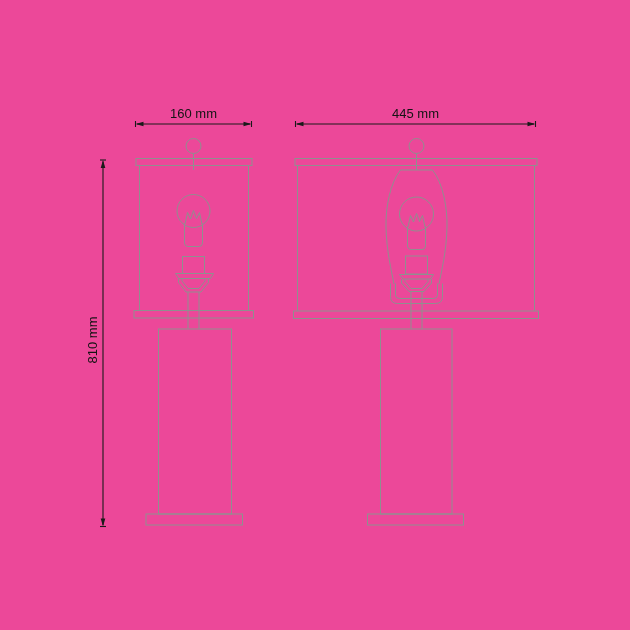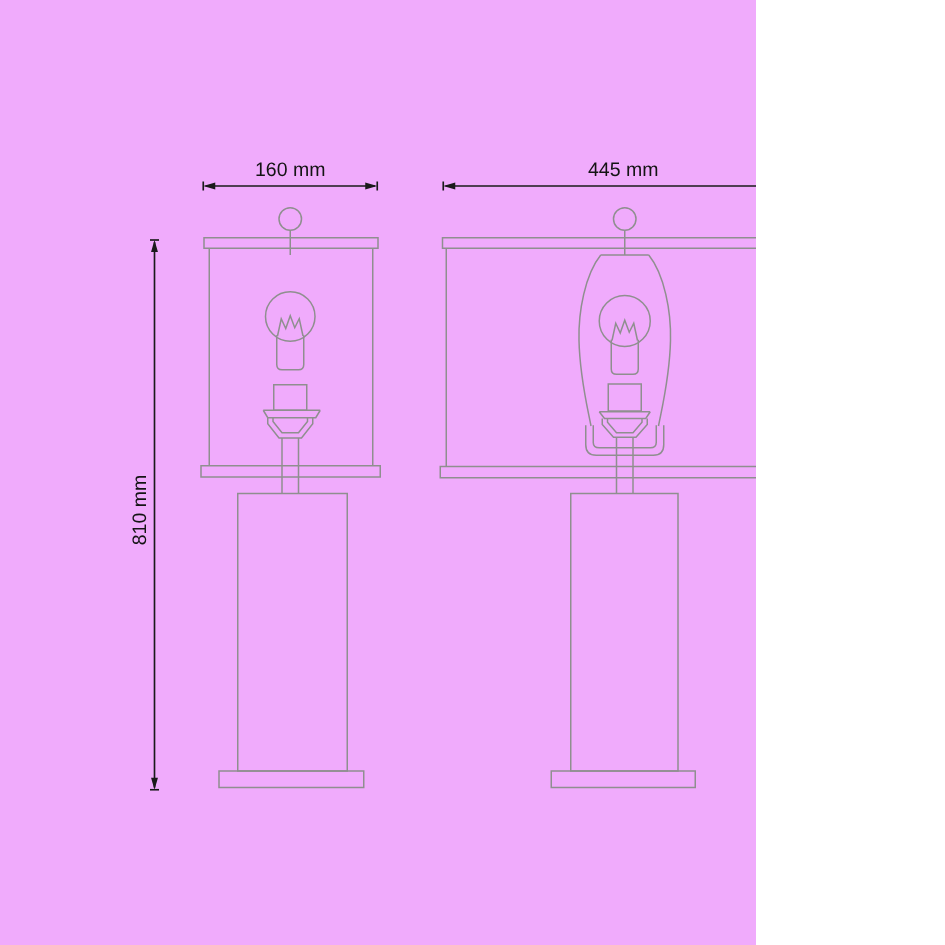--- a/index.html
+++ b/index.html
@@ -5,23 +5,23 @@
   html, body {
     margin: 0;
     padding: 0;
     width: 630px;
     height: 630px;
     background: #ffffff;
     font-family: "Liberation Sans", sans-serif;
   }
   .stage {
     position: relative;
-    width: 504px;
+    width: 630px;
     height: 630px;
-    background: #f0abfc;
+    background: #ec4899;
     overflow: hidden;
   }
   svg { display: block; }
   .draw { stroke: #8f8f8f; stroke-width: 1; fill: none; }
   .dim  { stroke: #1a1a1a; stroke-width: 1.1; fill: none; }
   .dim-fill { fill: #1a1a1a; stroke: none; }
   .dim-label {
     font-family: "Liberation Sans", sans-serif;
     font-size: 13px;
     fill: #141414;

